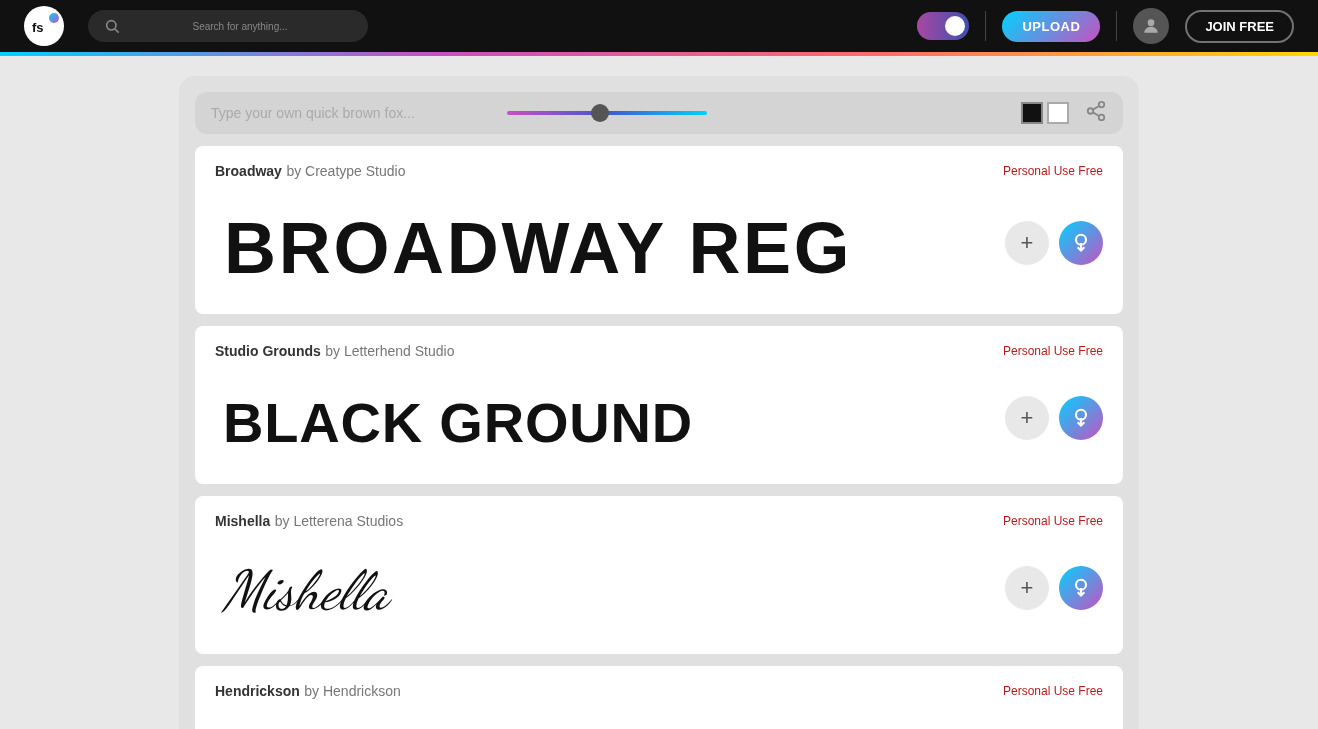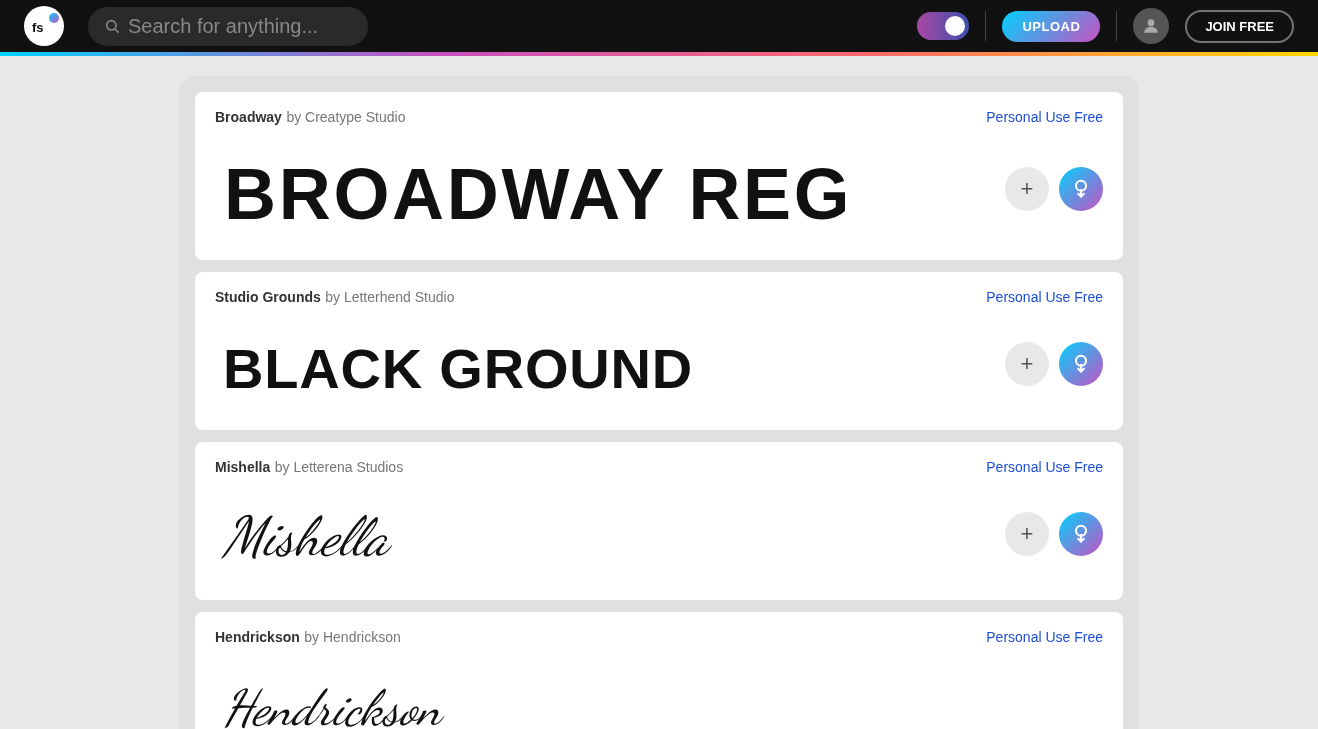--- a/index.html
+++ b/index.html
@@ -37,22 +37,23 @@
       gap: 8px;
       flex: 0 0 280px;
       margin-left: 8px;
     }
 
     .search-bar input {
       background: transparent;
       border: none;
       outline: none;
       color: #f97316;
-      font-size: 20px;
+      font-size: 10px;
       width: 100%;
+      text-align: center;
     }
 
     .search-bar input::placeholder { color: #888; }
 
     .search-icon-svg { color: #888; flex-shrink: 0; }
 
     .nav-spacer { flex: 1; }
 
     .toggle-wrap {
       display: flex;
@@ -249,22 +250,22 @@
       color: #333;
     }
 
     .font-author {
       font-size: 14px;
       color: #777;
       font-weight: 400;
     }
 
     .font-license {
-      font-size: 14px;
-      color: #1d4ed8;
+      font-size: 12px;
+      color: #b91c1c;
     }
 
     .font-preview-area {
       display: flex;
       align-items: center;
       justify-content: space-between;
       padding: 8px 0;
     }
 
     .card-actions {
@@ -355,20 +356,39 @@
   </div>
 
   <button class="join-btn">JOIN FREE</button>
 </nav>
 
 <div class="gradient-stripe"></div>
 
 <div class="main-content">
   <div class="content-panel">
 
+    <div class="preview-toolbar">
+      <input class="preview-input" type="text" placeholder="Type your own quick brown fox..." style="">
+      <div class="size-slider-wrap">
+        <input type="range" class="size-slider" min="8" max="120" value="60" style="">
+      </div>
+      <div class="color-swatches">
+        <div class="swatch-black"></div>
+        <div class="swatch-white"></div>
+      </div>
+      <div class="share-icon-wrap">
+        <svg width="22" height="22" viewBox="0 0 24 24" fill="none" stroke="#888" stroke-width="2">
+          <circle cx="18" cy="5" r="3"></circle>
+          <circle cx="6" cy="12" r="3"></circle>
+          <circle cx="18" cy="19" r="3"></circle>
+          <line x1="8.59" y1="13.51" x2="15.42" y2="17.49"></line>
+          <line x1="15.41" y1="6.51" x2="8.59" y2="10.49"></line>
+        </svg>
+      </div>
+    </div>
 
     <div class="font-card">
       <div class="font-card-header">
         <div>
           <span class="font-name">Broadway</span>
           <span class="font-author"> by <span>Creatype Studio</span></span>
         </div>
         <span class="font-license">Personal Use Free</span>
       </div>
       <div class="font-preview-area">

